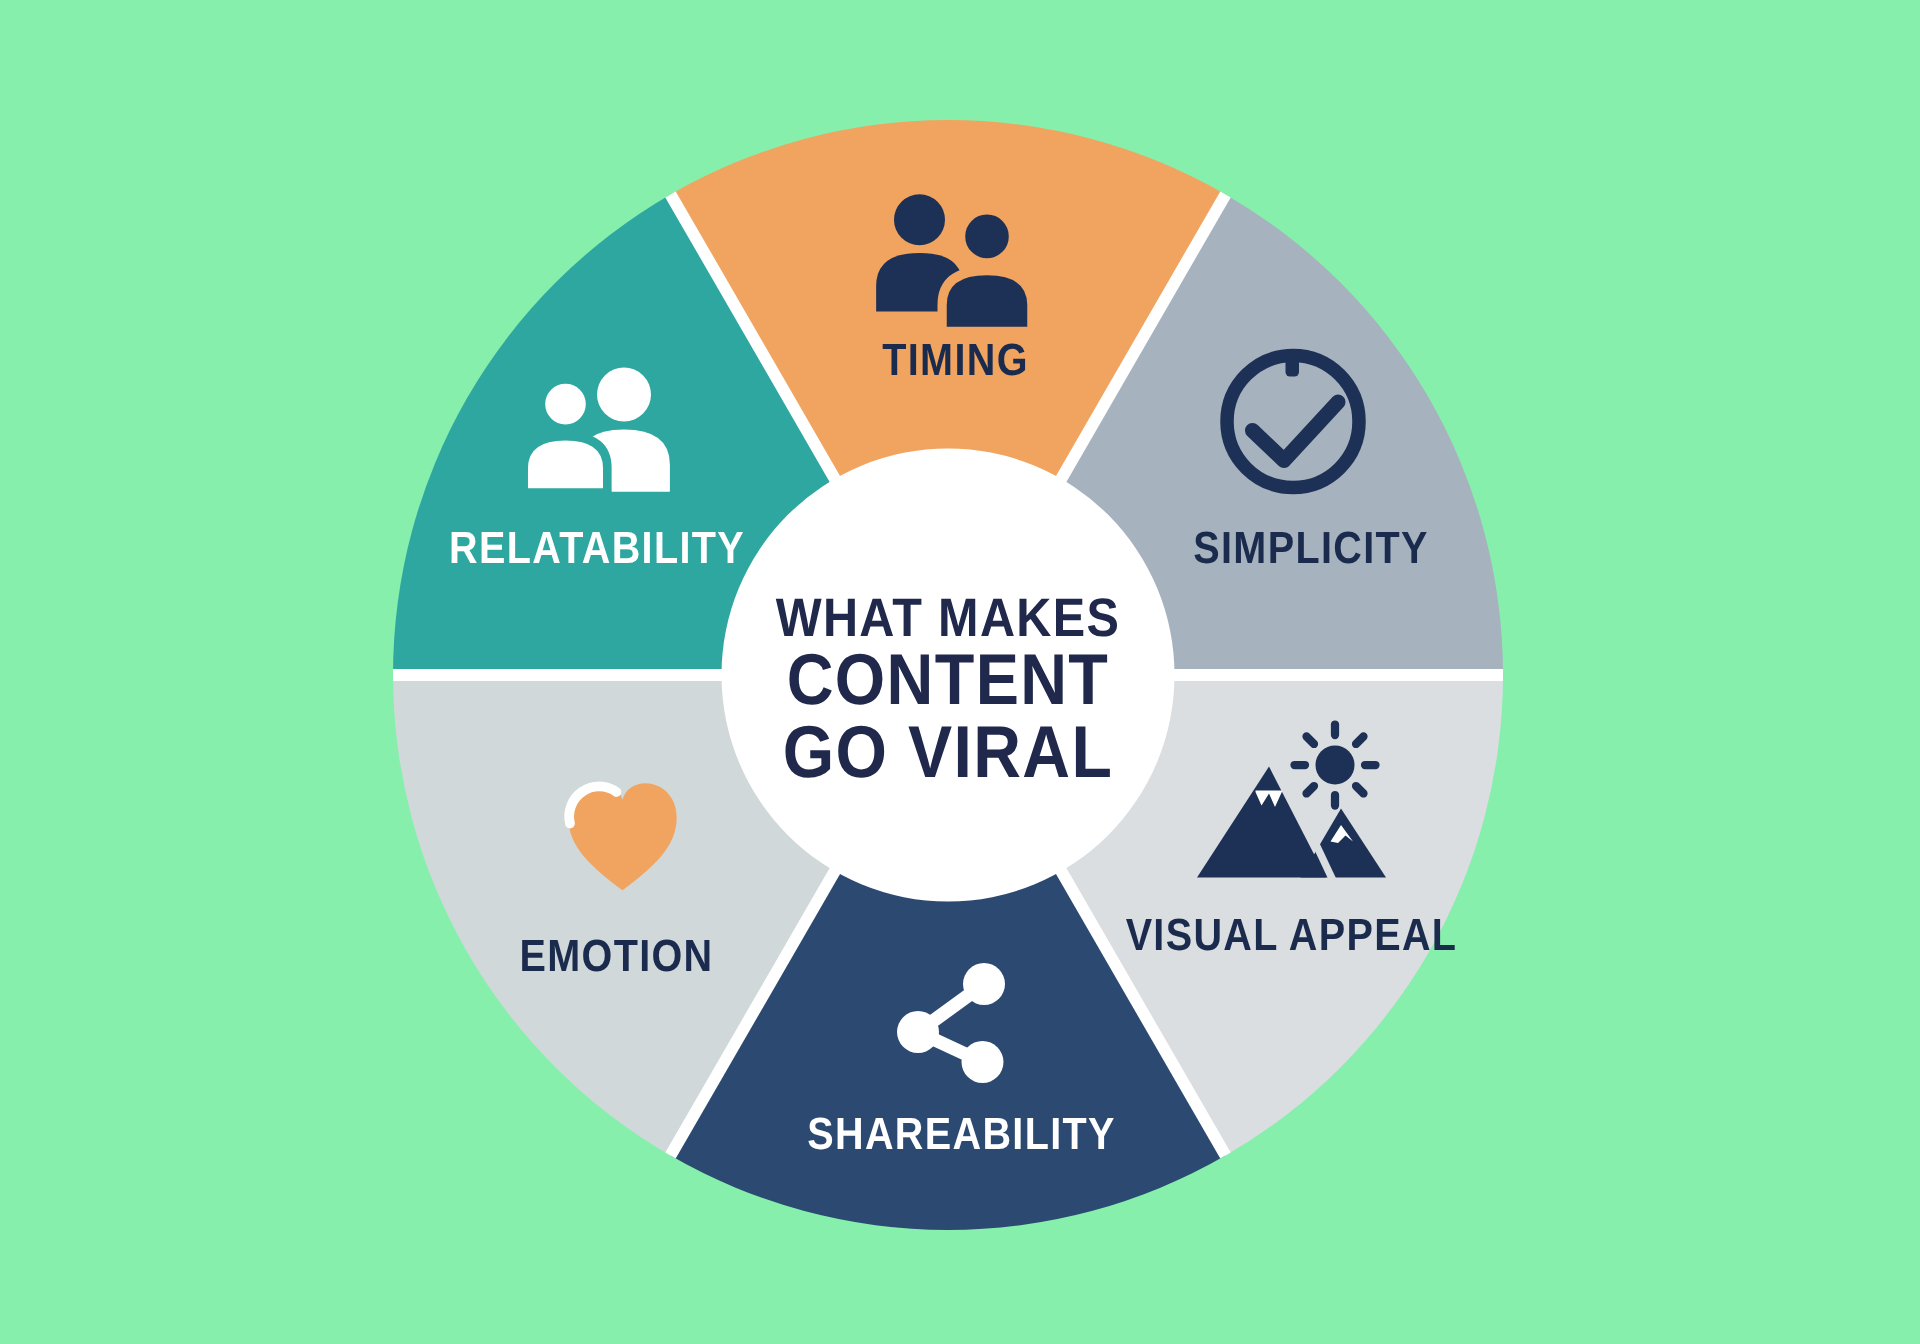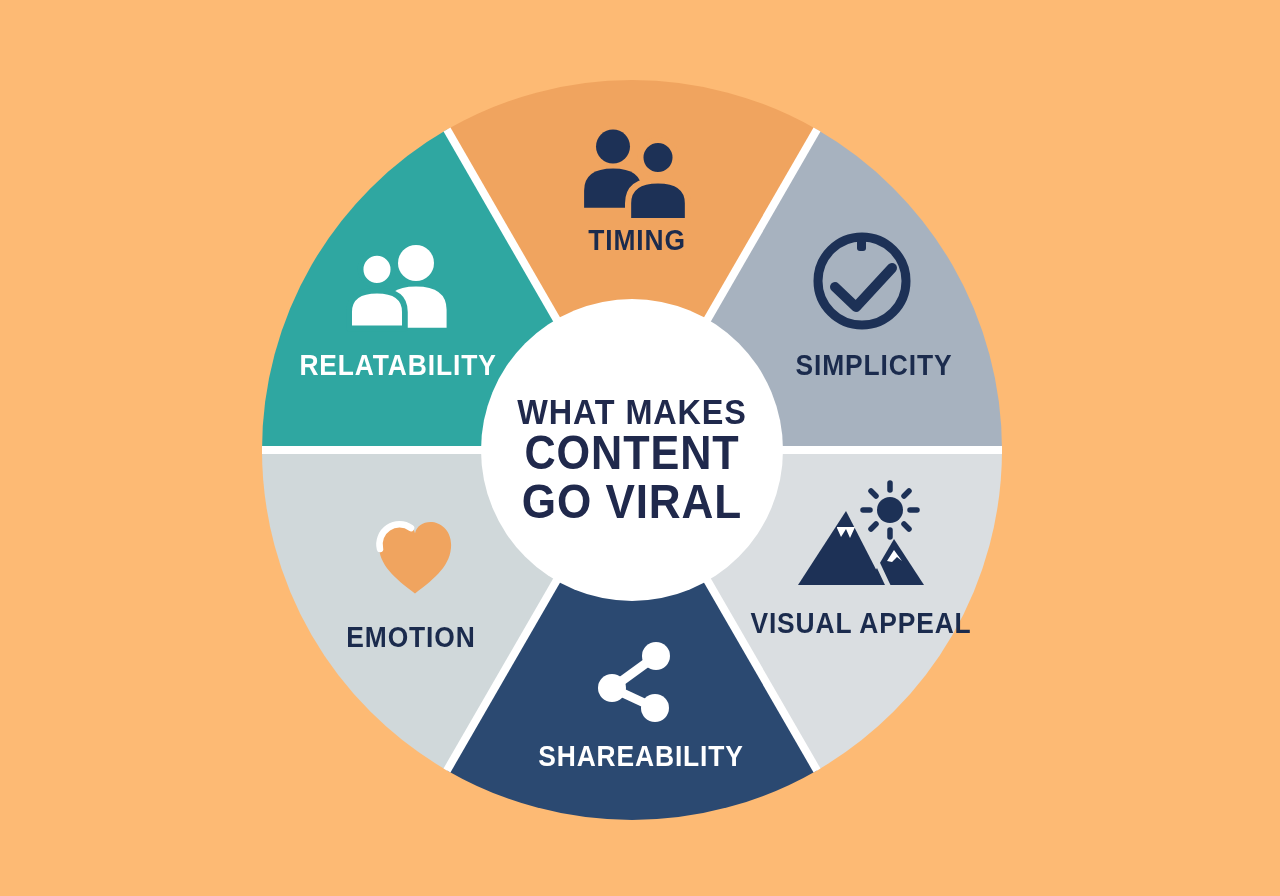--- a/index.html
+++ b/index.html
@@ -8,21 +8,21 @@
     background: #ffffff;
     width: 1280px;
     height: 896px;
     overflow: hidden;
     font-family: "Liberation Sans", sans-serif;
   }
   .stage {
     position: relative;
     width: 1280px;
     height: 896px;
-    background: #fdba74;
+    background: #86efac;
   }
   svg text {
     font-family: "Liberation Sans", sans-serif;
     font-weight: 700;
   }
   .seg-label { font-size: 30px; letter-spacing: 1px; }
   .title-line-1 { font-size: 36px; letter-spacing: 1px; }
   .title-line-2 { font-size: 48px; letter-spacing: 1px; }
   .title-line-3 { font-size: 49px; letter-spacing: 1px; }
 </style>

